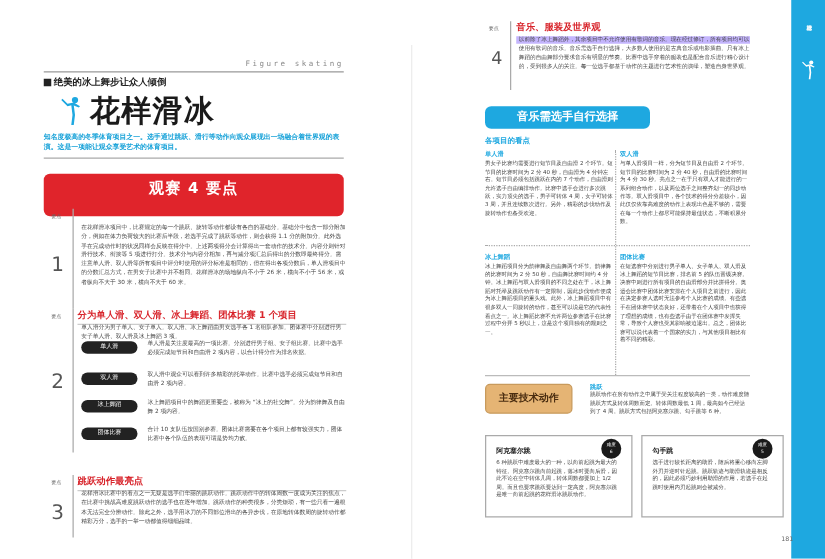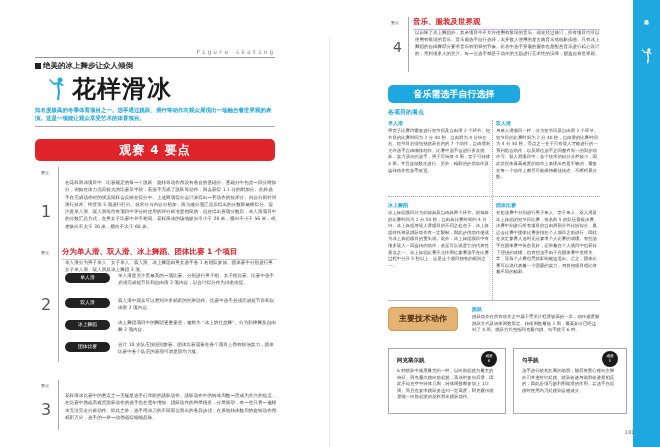--- a/index.html
+++ b/index.html
@@ -11,21 +11,21 @@
 
   
   .eyebrow { position: absolute; left: 35px; top: 12px; width: 240px; font-size: 6px; letter-spacing: 2px; color: #888; text-align: right; font-family: "DejaVu Sans Mono", monospace; border-bottom: 1px solid #999; padding-bottom: 2px; }
   .subtitle { position: absolute; left: 35px; top: 25px; font-size: 7.5px; color: #222; font-weight: bold; }
   .subtitle::before { content: ""; display: inline-block; width: 6px; height: 6px; background: #222; margin-right: 2px; vertical-align: -1px; }
   .title-row { position: absolute; left: 48px; top: 37px; display: flex; align-items: center; }
   .skater-icon { width: 18px; height: 24px; margin-right: 6px; }
   .title { font-size: 24px; font-weight: bold; color: #1a1a1a; letter-spacing: 1px; }
   .intro { position: absolute; left: 35px; top: 70px; width: 240px; font-size: 5.5px; line-height: 8px; color: #1aa3d9; font-weight: bold; border-bottom: 1px solid #aaa; padding-bottom: 4px; }
 
-  .banner-red { position: absolute; left: 35px; top: 103px; width: 240px; height: 22px; background: #e0242b; border-radius: 5px; color: #fff; font-weight: bold; font-size: 12px; text-align: center; line-height: 22px; letter-spacing: 1px; }
+  .banner-red { position: absolute; left: 35px; top: 103px; width: 240px; height: 34px; background: #e0242b; border-radius: 5px; color: #fff; font-weight: bold; font-size: 12px; text-align: center; line-height: 22px; letter-spacing: 1px; }
 
   .point { position: absolute; left: 35px; width: 242px; }
   .point .label-col { position: absolute; left: 0; top: 0; width: 24px; bottom: 0; border-right: 1px solid #aaa; }
   .point .tag { position: absolute; left: 6px; top: 3px; font-size: 4px; color: #666; }
   .point .num { position: absolute; left: 6px; font-size: 16px; color: #555; }
   .point .head { position: absolute; left: 27px; top: 0; right: 0; font-size: 7.5px; font-weight: bold; color: #d8242b; border-bottom: 1px solid #ccc; padding-bottom: 2px; }
   .point .body { position: absolute; left: 30px; right: 0; font-size: 4.6px; line-height: 7.3px; color: #444; }
 
   .p1 { top: 131px; height: 80px; }
   .p1 .num { top: 35px; }
@@ -48,21 +48,21 @@
 
   
   .side-tab { position: absolute; right: 0; top: 0; width: 27px; height: 447px; background: #1ea8e0; }
   .side-tab-text { position: absolute; right: 0; top: 16px; width: 27px; color: #fff; font-size: 4.5px; writing-mode: vertical-rl; text-align: left; display: flex; align-items: center; justify-content: flex-start; }
   .side-skater { position: absolute; right: 7px; top: 48px; width: 12px; height: 16px; }
 
   .p4 { position: absolute; left: 385px; top: 17px; width: 215px; height: 55px; }
   .p4 .label-col { position: absolute; left: 0; top: 0; width: 24px; bottom: 0; border-right: 1px solid #aaa; }
   .p4 .tag { position: absolute; left: 6px; top: 3px; font-size: 4px; color: #666; }
   .p4 .num { position: absolute; left: 8px; top: 22px; font-size: 14px; color: #555; }
-  .p4 .head { position: absolute; left: 28px; top: 0; right: 0; font-size: 7.5px; font-weight: bold; color: #d8242b; border-bottom: 1px solid #c4b5fd; padding-bottom: 2px; }
+  .p4 .head { position: absolute; left: 28px; top: 0; right: 0; font-size: 7.5px; font-weight: bold; color: #d8242b; border-bottom: 6px solid #c4b5fd; padding-bottom: 2px; }
   .p4 .body { position: absolute; left: 30px; top: 12px; right: 0; font-size: 4.5px; line-height: 7px; color: #444; }
 
   .banner-blue { position: absolute; left: 388px; top: 85px; width: 132px; height: 18px; background: #1ea8e0; border-radius: 5px; color: #fff; font-weight: bold; font-size: 9px; text-align: center; line-height: 18px; }
   .section-title { position: absolute; left: 388px; top: 108px; font-size: 6px; color: #1ea8e0; font-weight: bold; }
 
   .grid4 { position: absolute; left: 388px; top: 120px; width: 212px; height: 180px; }
   .cell { position: absolute; width: 103px; }
   .cell .ctitle { font-size: 5px; color: #1ea8e0; font-weight: bold; margin-bottom: 2px; }
   .cell .ctext { font-size: 4.4px; line-height: 6.6px; color: #444; }
   .c1 { left: 0; top: 0; }
@@ -135,20 +135,21 @@
         <div class="pill">团体比赛</div>
         <div class="cat-text">合计 10 支队伍按国别参赛。团体比赛需要在各个项目上都有较强实力，团体比赛中各个队伍的表现可谓是势均力敌。</div>
       </div>
     </div>
 
     <div class="point p3">
       <div class="label-col">
         <div class="tag">要点</div>
         <div class="num">3</div>
       </div>
+      <div class="head">跳跃动作最亮点</div>
       <div class="body">花样滑冰比赛中的看点之一无疑是选手们华丽的跳跃动作。跳跃动作中的转体周数一度成为关注的焦点，在比赛中挑战高难度跳跃动作的选手也在逐年增加。跳跃动作的种类很多，分类烦琐，有一些只看一遍根本无法完全分辨动作。除此之外，选手用冰刀的不同部位滑出的各异步伐，在原地转体数周的旋转动作都精彩万分，选手的一举一动都值得细细品味。</div>
     </div>
 
     <div class="pagenum pagenum-left">180</div>
   </div>
 
   <div class="page page-right"></div>
 </div>
 
 <div class="side-tab">

